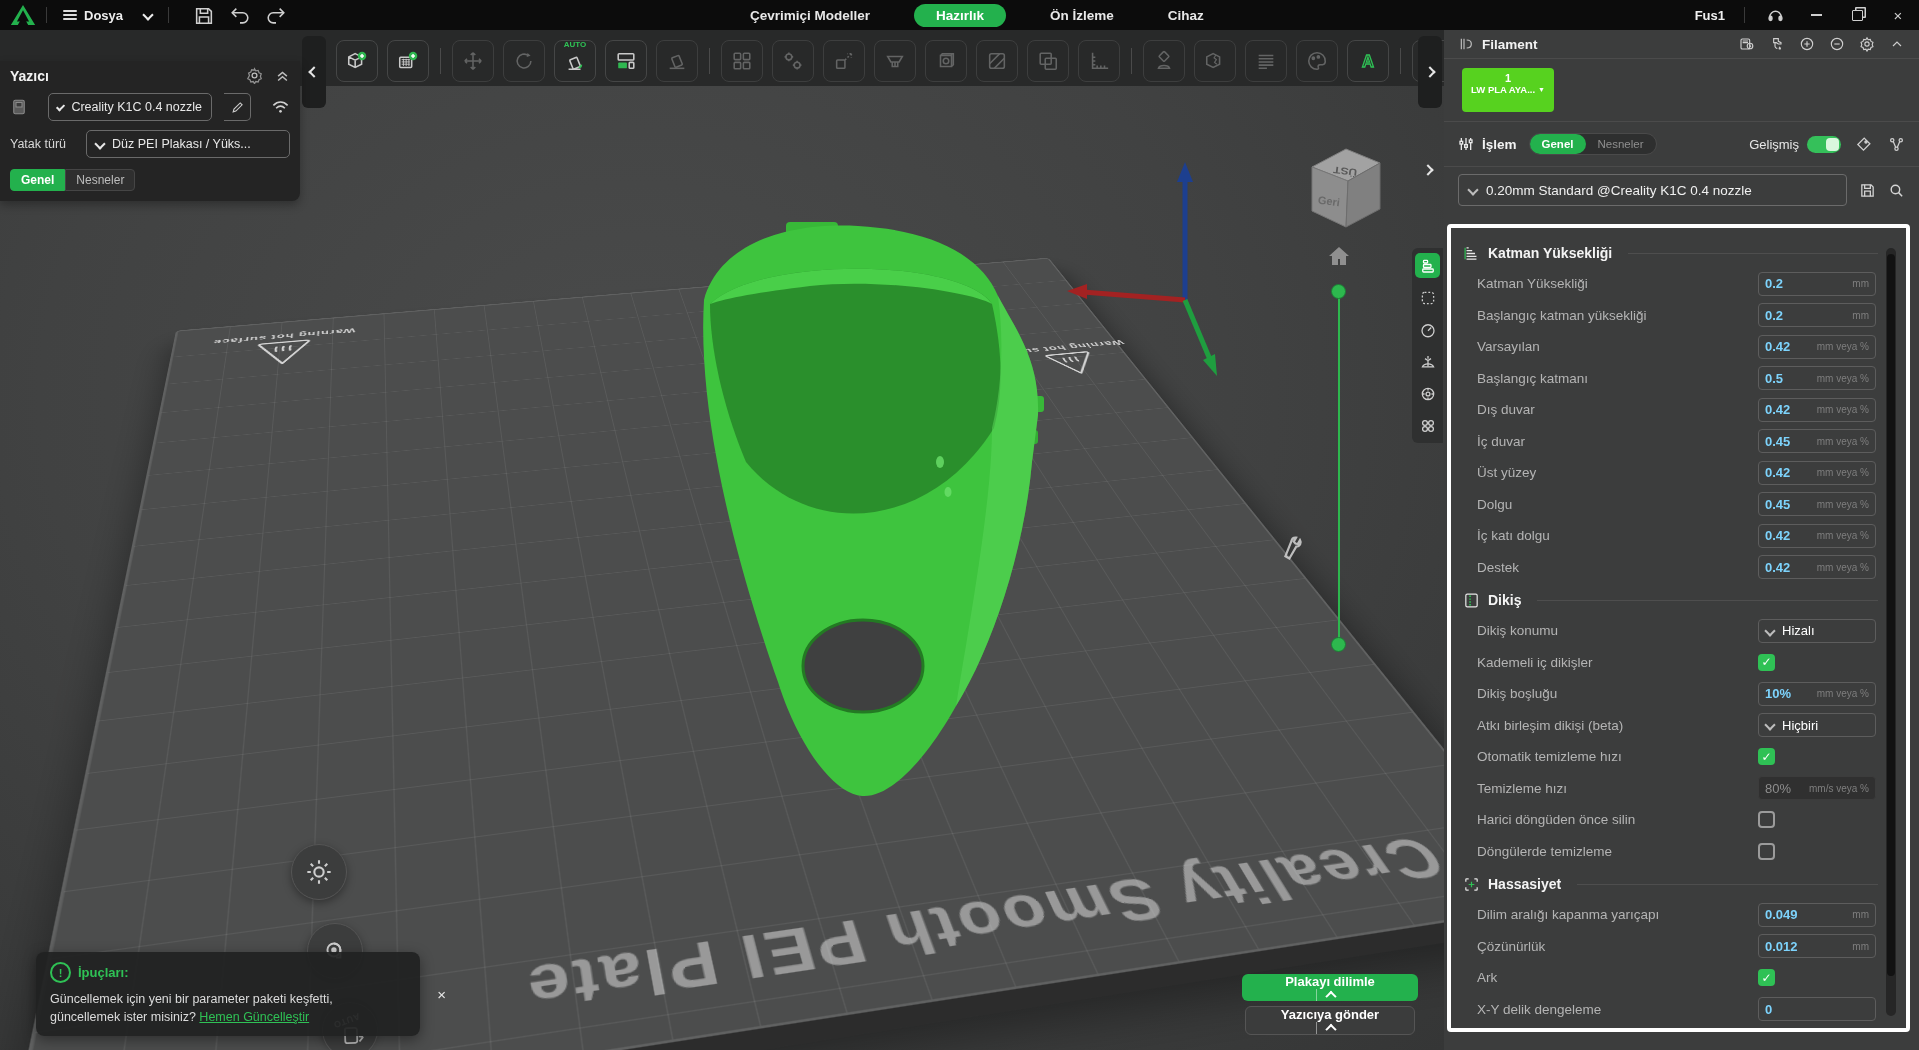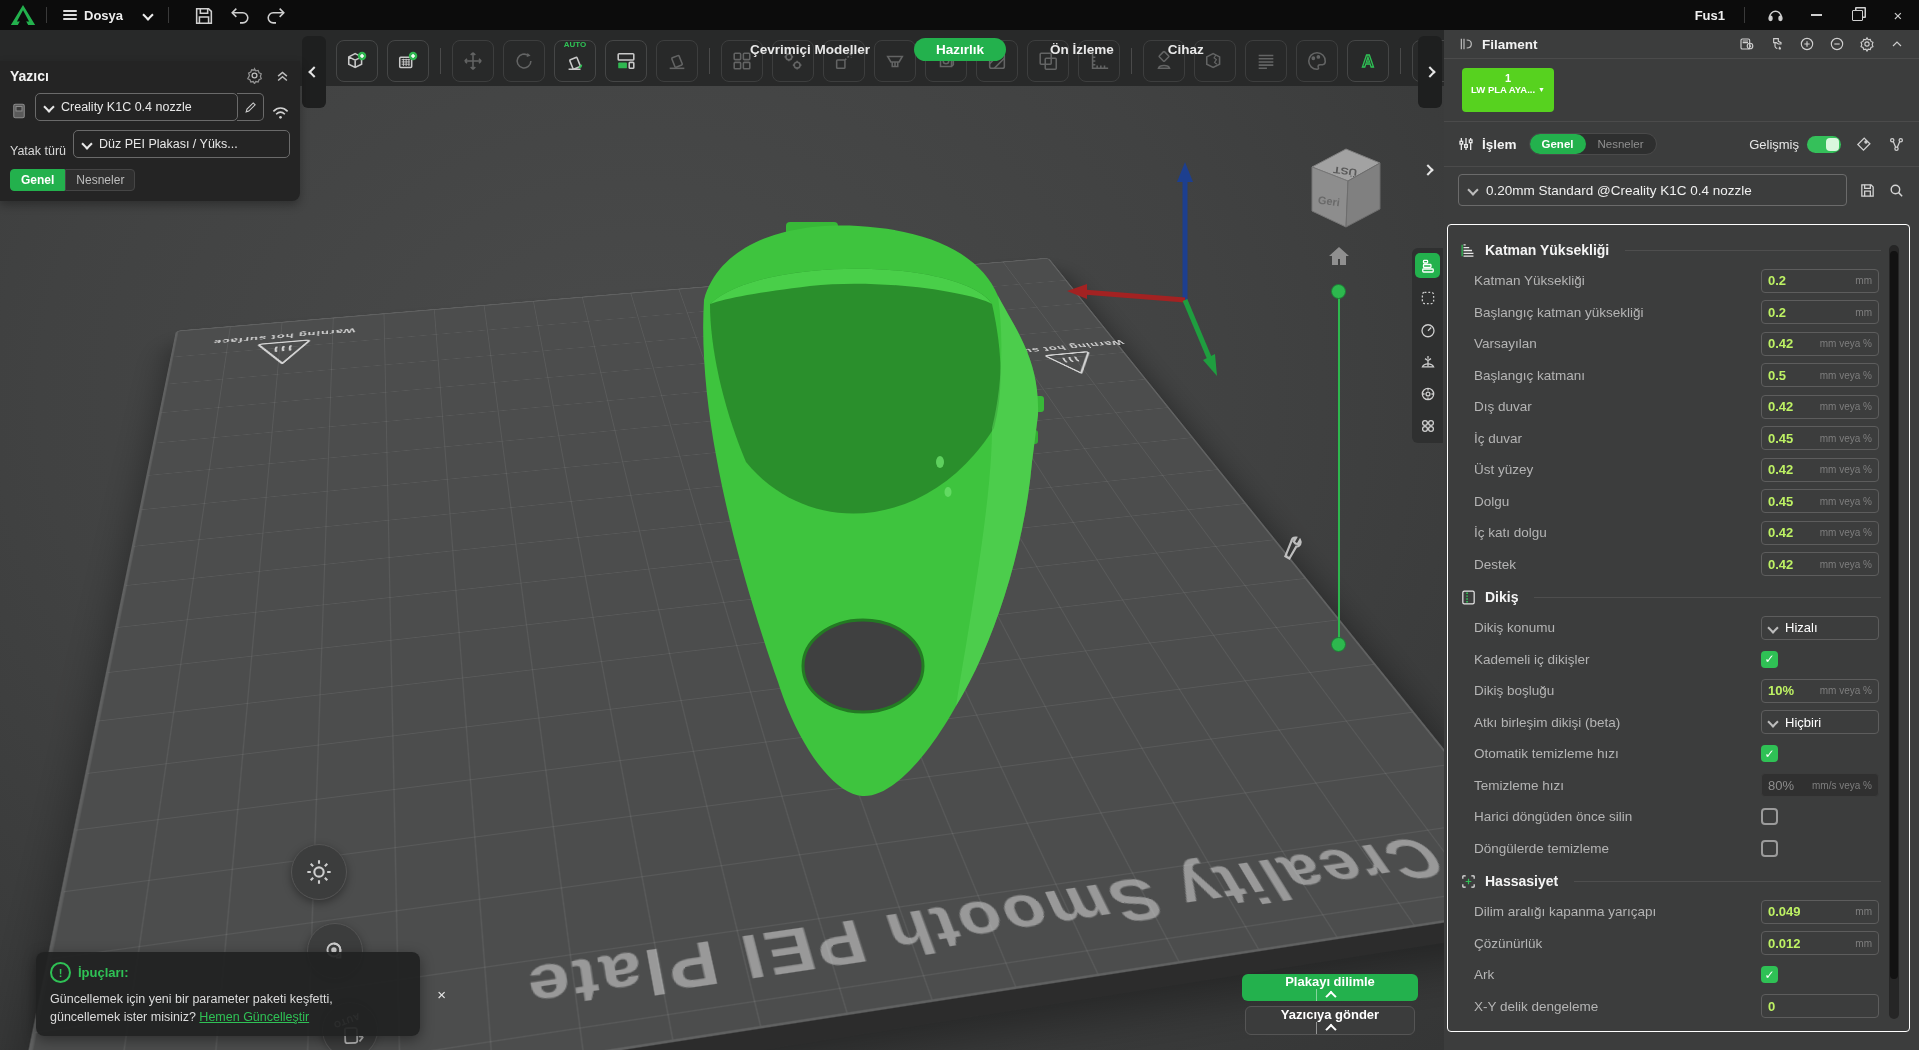--- a/index.html
+++ b/index.html
@@ -16,21 +16,21 @@
   
   .titlebar{position:absolute;left:0;top:0;width:1919px;height:30px;background:#0c0c0c;display:flex;align-items:center;z-index:60;}
   .tb-left{display:flex;align-items:center;gap:10px;padding-left:10px;}
   .logo{width:26px;height:22px;}
   .vdiv{width:1px;height:16px;background:#3a3a3a;}
   .menu-btn{display:flex;align-items:center;gap:7px;color:#eee;font-size:13px;font-weight:bold;padding:0 6px;}
   .burger{display:inline-block;width:14px;}
   .burger i{display:block;height:2px;background:#ddd;margin:2px 0;border-radius:1px;}
   .qa{display:flex;align-items:center;gap:16px;margin-left:14px;color:#cfcfcf;}
   .qa .ic{width:20px;height:20px;}
-  .tb-tabs{position:absolute;left:740px;top:0;height:30px;display:flex;align-items:center;gap:34px;margin-top:34px;}
+  .tb-tabs{position:absolute;left:740px;top:0;height:30px;display:flex;align-items:center;gap:34px;}
   .tb-tab{color:#e8e8e8;font-size:13.5px;font-weight:bold;padding:3px 10px;border-radius:13px;white-space:nowrap;}
   .tb-tab.active{background:#23b14d;color:#fff;padding:4px 22px;}
   .tb-right{position:absolute;right:10px;top:0;height:30px;display:flex;align-items:center;gap:19px;}
   .user{color:#f0f0f0;font-size:13px;font-weight:bold;}
   .winbtn{width:22px;height:22px;display:flex;align-items:center;justify-content:center;color:#cfcfcf;}
   .minus{width:11px;height:2px;background:#cfcfcf;}
   .restore{width:9px;height:9px;border:1.5px solid #cfcfcf;border-radius:1px;box-shadow:3px -3px 0 -1.5px #0c0c0c,3px -3px 0 0 #cfcfcf;}
   .xchar{font-size:15px;line-height:1;color:#cfcfcf;}
 
   
@@ -71,21 +71,21 @@
   .tool.disabled{color:#63SCH;}
   .tool.disabled{color:#636464;border-color:#3d3e3e;}
   .tool .autolabel{position:absolute;top:-1px;left:0;right:0;text-align:center;font-size:8px;font-weight:bold;color:#2fc155;}
   .tdiv{width:1px;height:26px;background:#4a4a4a;margin:0 2px;}
 
   
   .printer-card{position:absolute;left:0;top:3px;width:300px;height:140px;background:#242424;border-radius:0 0 8px 0;z-index:50;padding:6px 10px;box-sizing:border-box;box-shadow:0 4px 10px rgba(0,0,0,.3);margin-top:28px;}
   .pc-head{display:flex;align-items:center;}
   .pc-title{font-size:14px;font-weight:bold;color:#f2f2f2;flex:1;}
   .pc-head .ic{color:#bdbdbd;margin-left:12px;}
-  .pc-row{display:flex;align-items:flex-end;margin-top:9px;gap:7px;}
+  .pc-row{display:flex;align-items:center;margin-top:9px;gap:20px;}
   .sel{display:flex;align-items:center;gap:8px;border:1px solid #6a6a6a;border-radius:5px;height:26px;padding:0 9px;color:#e8e8e8;font-size:12.5px;flex:1;white-space:nowrap;overflow:hidden;}
   .editbtn{width:26px;height:26px;border:1px solid #6a6a6a;border-left:none;border-radius:0 5px 5px 0;display:flex;align-items:center;justify-content:center;color:#ccc;margin-left:-8px;}
   .pc-label{font-size:12.5px;color:#d8d8d8;white-space:nowrap;}
   .seg{display:flex;margin-top:11px;}
   .seg .sg{font-size:12px;padding:3px 10px;color:#bdbdbd;background:#2f2f2f;border:1px solid #454545;}
   .seg .sg:first-child{border-radius:4px 0 0 4px;background:#23b14d;color:#fff;font-weight:bold;border-color:#23b14d;}
   .seg .sg:last-child{border-radius:0 4px 4px 0;}
 
   
   .model{position:absolute;left:640px;top:170px;}
@@ -118,30 +118,30 @@
   .pill .pg{font-size:11.5px;padding:4px 12px;border-radius:13px;color:#8f8f8f;}
   .pill .pg.on{background:#23b14d;color:#fff;font-weight:bold;}
   .adv{margin-left:auto;display:flex;align-items:center;gap:8px;}
   .adv-lbl{font-size:13px;color:#e8e8e8;}
   .toggle{width:34px;height:17px;border-radius:9px;background:#35c05a;position:relative;}
   .toggle .knob{position:absolute;right:2px;top:2px;width:13px;height:13px;border-radius:4px;background:#d9f7de;}
   .preset-row{height:46px;gap:12px;}
   .preset-sel{flex:1;height:30px;border:1px solid #6b6b6b;border-radius:4px;display:flex;align-items:center;gap:9px;padding:0 10px;color:#f0f0f0;font-size:13.5px;white-space:nowrap;overflow:hidden;}
   .preset-row .ic{color:#d5d5d5;}
 
-  .settings-box{position:absolute;left:3px;top:194px;width:463px;height:808px;border:1px solid #ffffff;border-radius:4px;box-sizing:border-box;overflow:hidden;padding:8px 28px 8px 12px;}
+  .settings-box{position:absolute;left:3px;top:194px;width:463px;height:808px;border:4px solid #ffffff;border-radius:4px;box-sizing:border-box;overflow:hidden;padding:8px 28px 8px 12px;}
   .sec-head{display:flex;align-items:center;gap:8px;height:30px;margin-top:2px;}
   .sec-ic{width:17px;height:17px;color:#e8e8e8;}
   .sec-title{font-size:14px;font-weight:bold;color:#f4f4f4;white-space:nowrap;}
   .sec-line{flex:1;height:1px;background:#5a5a5a;margin-left:8px;opacity:.6;}
   .srow{display:flex;align-items:center;height:31.5px;padding-left:14px;}
   .srow .lab{flex:1;font-size:13.5px;color:#b4b4b4;white-space:nowrap;overflow:hidden;}
   .ctl{width:120px;display:flex;align-items:center;}
   .inputbox{width:118px;height:24px;border:1px solid #5d5d5d;border-radius:4px;display:flex;align-items:center;box-sizing:border-box;padding:0 6px;}
-  .inputbox .val{flex:1;font-size:13px;color:#bef264;font-weight:bold;}
+  .inputbox .val{flex:1;font-size:13px;color:#7dd3fc;font-weight:bold;}
   .inputbox .unit{font-size:10px;color:#7e7e7e;white-space:nowrap;}
   .inputbox.disabled{background:#303030;border-color:#3c3c3c;}
   .inputbox.disabled .val{color:#8d8d8d;font-weight:normal;}
   .selectbox{width:118px;height:24px;border:1px solid #5d5d5d;border-radius:4px;display:flex;align-items:center;gap:8px;box-sizing:border-box;padding:0 7px;color:#fff;font-size:13px;font-weight:normal;}
   .cbx{width:17px;height:17px;border-radius:4px;display:flex;align-items:center;justify-content:center;}
   .cbx.on{background:#2fc155;color:#fff;font-size:12px;font-weight:bold;}
   .cbx.off{border:2px solid #9b9b9b;box-sizing:border-box;}
   .sb-track{position:absolute;right:10px;top:20px;bottom:12px;width:10px;background:#262626;border-radius:5px;}
   .sb-thumb{position:absolute;left:1px;right:1px;top:6px;height:94%;background:#121212;border-radius:5px;}
 

